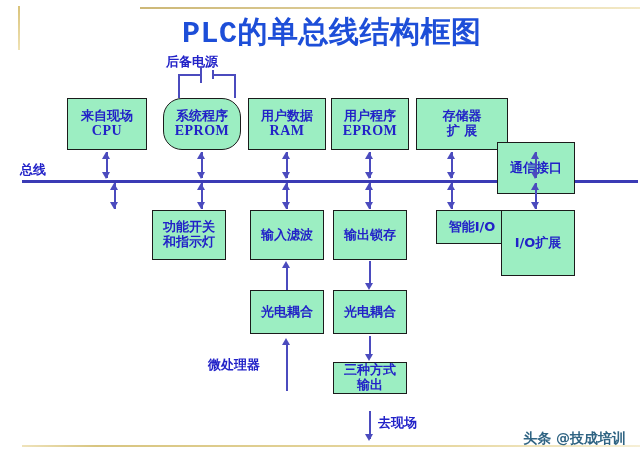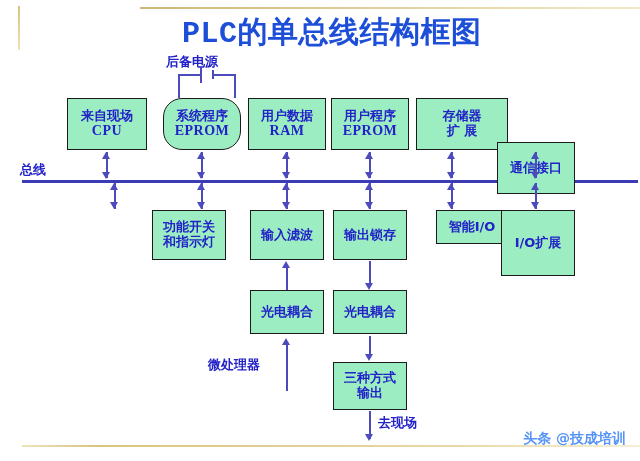--- a/index.html
+++ b/index.html
@@ -82,21 +82,21 @@
   .arrow-up{border-bottom:7px solid #4b4bbe;}
   .arrow-down{border-top:7px solid #4b4bbe;}
 
   
   .bat-long{position:absolute;width:2px;height:16px;background:#4b4bbe;}
   .bat-short{position:absolute;width:2px;height:9px;background:#4b4bbe;}
 
   
   .watermark{
     position:absolute;right:14px;top:430px;
-    font-size:14px;color:#3b82f6;font-weight:bold;
+    font-size:14px;color:#0c4a6e;font-weight:bold;
     opacity:.85;white-space:nowrap;
     font-family:"DejaVu Sans","Liberation Sans",sans-serif;
   }
 </style>
 </head>
 <body>
 
 <div id="stage">
 
   <div class="gold-vline"></div>
@@ -158,21 +158,21 @@
     <span class="ln">I/O扩展</span>
   </div>
 
   <div class="box" style="left:250px;top:290px;width:74px;height:44px;">
     <span class="ln">光电耦合</span>
   </div>
   <div class="box" style="left:333px;top:290px;width:74px;height:44px;">
     <span class="ln">光电耦合</span>
   </div>
 
-  <div class="box" style="left:333px;top:362px;width:74px;height:48px;">
+  <div class="box" style="left:333px;top:362px;width:74px;height:32px;">
     <span class="ln">三种方式</span>
     <span class="ln">输出</span>
   </div>
 
   <div class="vline" style="left:106px;top:152px;height:26px;"></div>
   <div class="arrow-up" style="left:102px;top:152px;"></div>
   <div class="arrow-down" style="left:102px;top:172px;"></div>
 
   <div class="vline" style="left:201px;top:152px;height:26px;"></div>
   <div class="arrow-up" style="left:197px;top:152px;"></div>

